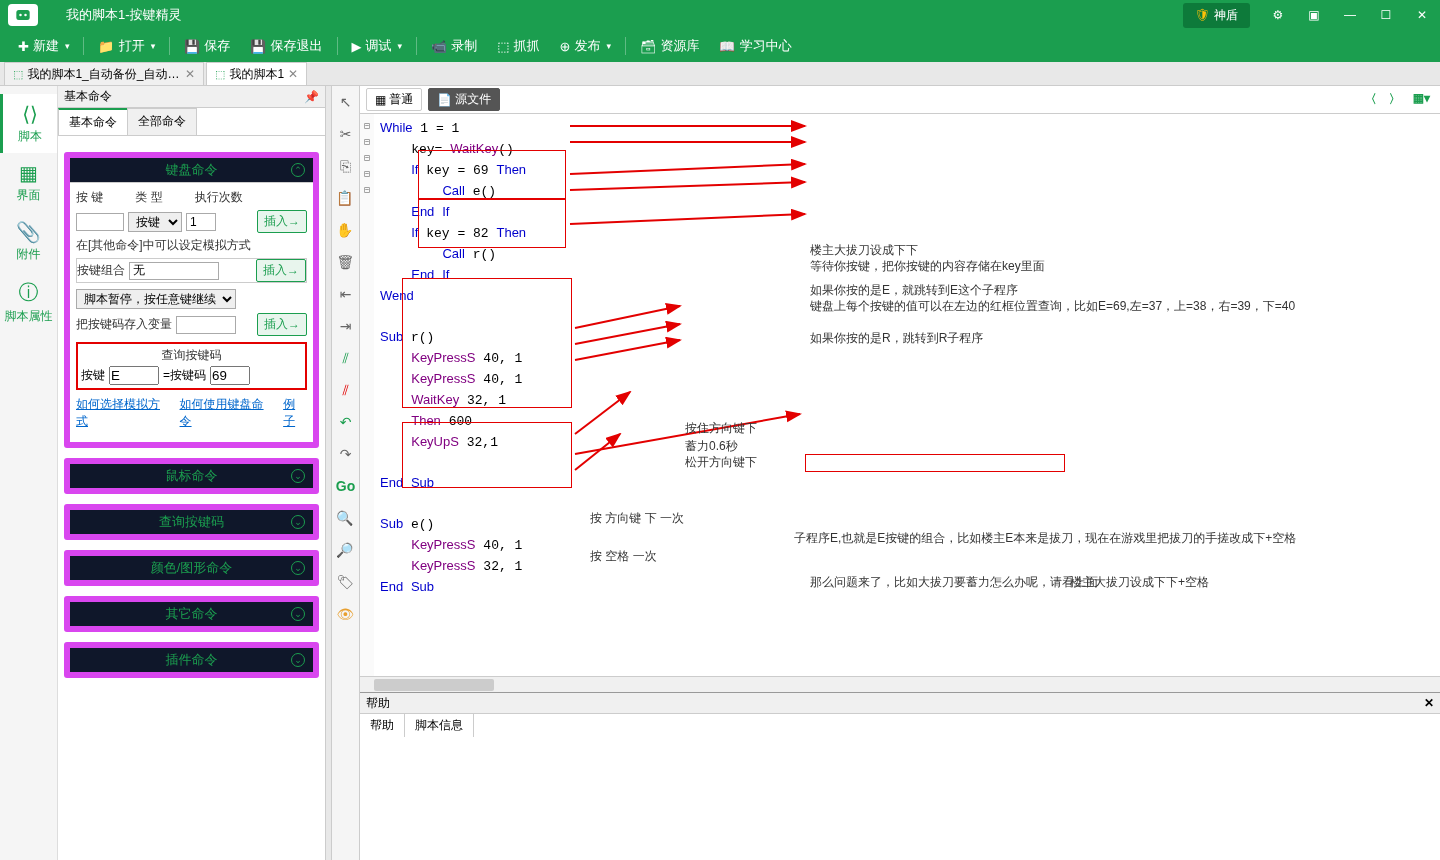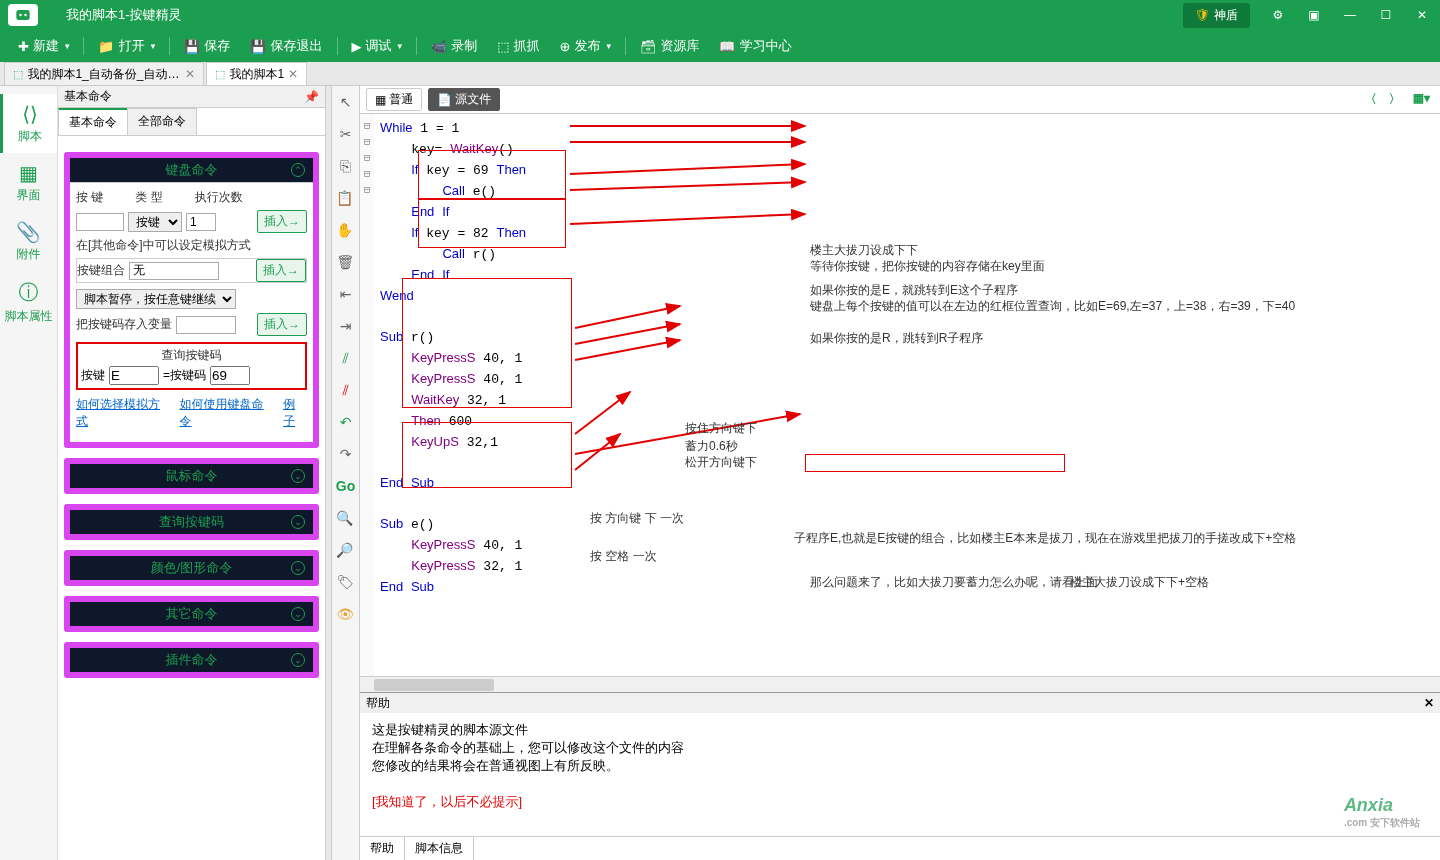--- a/index.html
+++ b/index.html
@@ -429,27 +429,19 @@
 
     <div class="hscroll">
         <div class="thumb"></div>
       </div>
 
     <div class="help-panel">
       <div class="help-head">
         <span>帮助</span>
         <span class="x">✕</span>
       </div>
-      <div class="help-body">
-        <div>这是按键精灵的脚本源文件</div>
-        <div>在理解各条命令的基础上，您可以修改这个文件的内容</div>
-        <div>您修改的结果将会在普通视图上有所反映。</div>
-        <br>
-        <span class="dismiss">[我知道了，以后不必提示]</span>
-        <div class="watermark"><span>Anxia</span><small>.com 安下软件站</small></div>
-      </div>
       <div class="help-tabs">
         <div class="help-tab active">帮助</div>
         <div class="help-tab">脚本信息</div>
       </div>
     </div>
   </div>
 </div>
 
 </body></html>

